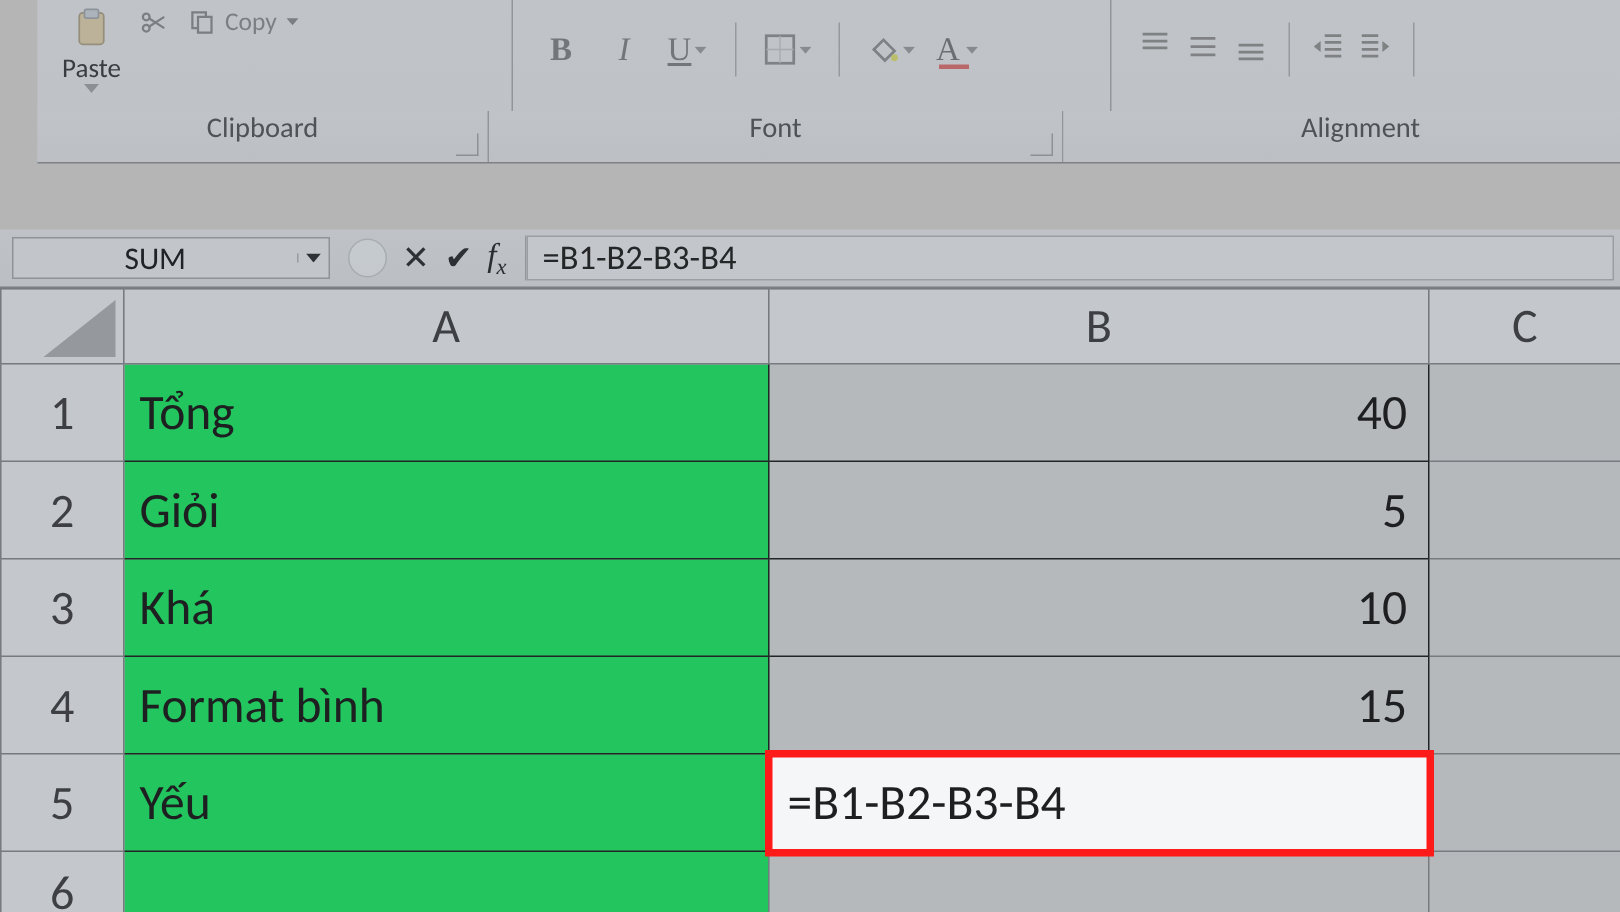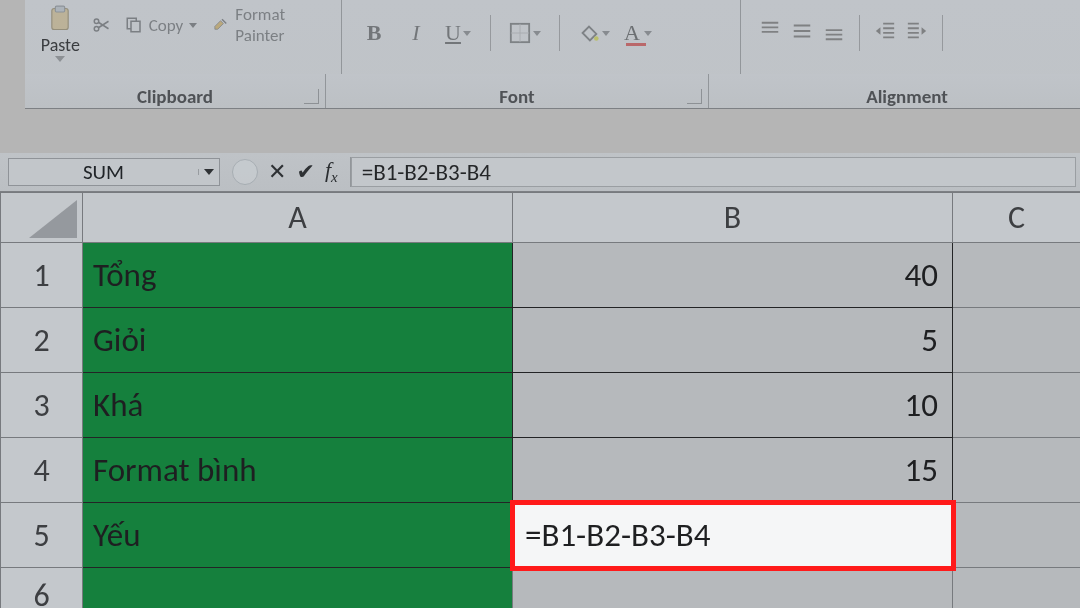--- a/index.html
+++ b/index.html
@@ -63,27 +63,26 @@
     font-size: 17px;
   }
   .ribbon-labels {
     display: flex;
     height: 34px;
     width: 100%;
   }
   .ribbon-labels .lab {
     position: relative;
     display: flex;
-    align-items: flex-end;
+    align-items: flex-start;
     justify-content: center;
     color: #4f5256;
     font-size: 19px;
     border-right: 1px solid #92969a;
     background: linear-gradient(#c0c4c9,#bcc0c4);
-    font-weight: bold;
   }
   .lab .dlg {
     position: absolute;
     right: 6px;
     bottom: 4px;
     width: 14px; height:14px;
     border: 1px solid #7a7e82;
     border-left: none;
     border-top: none;
     opacity:.7;
@@ -219,21 +218,21 @@
     background:#c4c8cc;
     font-size:32px;
     font-weight:normal;
     color:#3d3f42;
     text-align:center;
   }
   col.c-row  { width:82px }
   col.c-a    { width:430px }
   col.c-b    { width:440px }
   col.c-c    { width:128px }
-  .sheet tbody td.col-a { text-align:left; padding:0 10px; font-size:33px; background:#15803d; font-weight:normal; }
+  .sheet tbody td.col-a { text-align:left; padding:0 10px; font-size:33px; background:#22c55e; font-weight:normal; }
   .sheet tbody td.col-b { text-align:right; padding:12px 14px; font-size:33px; background:#b6b9bc; }
   .sheet tbody td.col-c { background:#b6b9bc }
   .sheet thead { background:#c4c8cc }
   .sheet thead th + th { }
 
   
   .sheet tbody td.col-a,
   .sheet tbody td.col-b { border-color:#232426; border-left-color:#232426; border-top-color:#232426; }
   .sheet tbody tr:first-child td { border-top-color:#232426 }
 
@@ -288,27 +287,20 @@
           </div>
           <div class="btn">
             <svg width="18" height="18" viewBox="0 0 24 24">
               <rect x="3" y="3" width="12" height="14" fill="none" stroke="#6a6e72" stroke-width="2"></rect>
               <rect x="8" y="7" width="12" height="14" fill="#c0c4c8" stroke="#6a6e72" stroke-width="2"></rect>
             </svg>
             <span>Copy</span>
             <svg width="8" height="5" viewBox="0 0 10 6">
                 <path d="M0 0h10L5 6z" fill="#6a6e72"></path>
               </svg>
-          </div>
-          <div class="btn">
-            <svg width="18" height="18" viewBox="0 0 24 24">
-              <path d="M4 14l8-8 4 4-8 8H4v-4z" fill="#b9a26a" stroke="#6a6e72"></path>
-              <path d="M14 4l6 6" stroke="#6a6e72" stroke-width="2"></path>
-            </svg>
-            <span>Format Painter</span>
           </div>
         </div>
       </div>
 
       <div class="group" style="width:382px">
         <div class="font-buttons">
           <div class="fb" style="font-weight:bold">B</div>
           <div class="fb" style="font-style:italic">I</div>
           <div class="fb" style="text-decoration:underline">U
             <svg width="8" height="5" viewBox="0 0 10 6" style="margin-left:2px">

